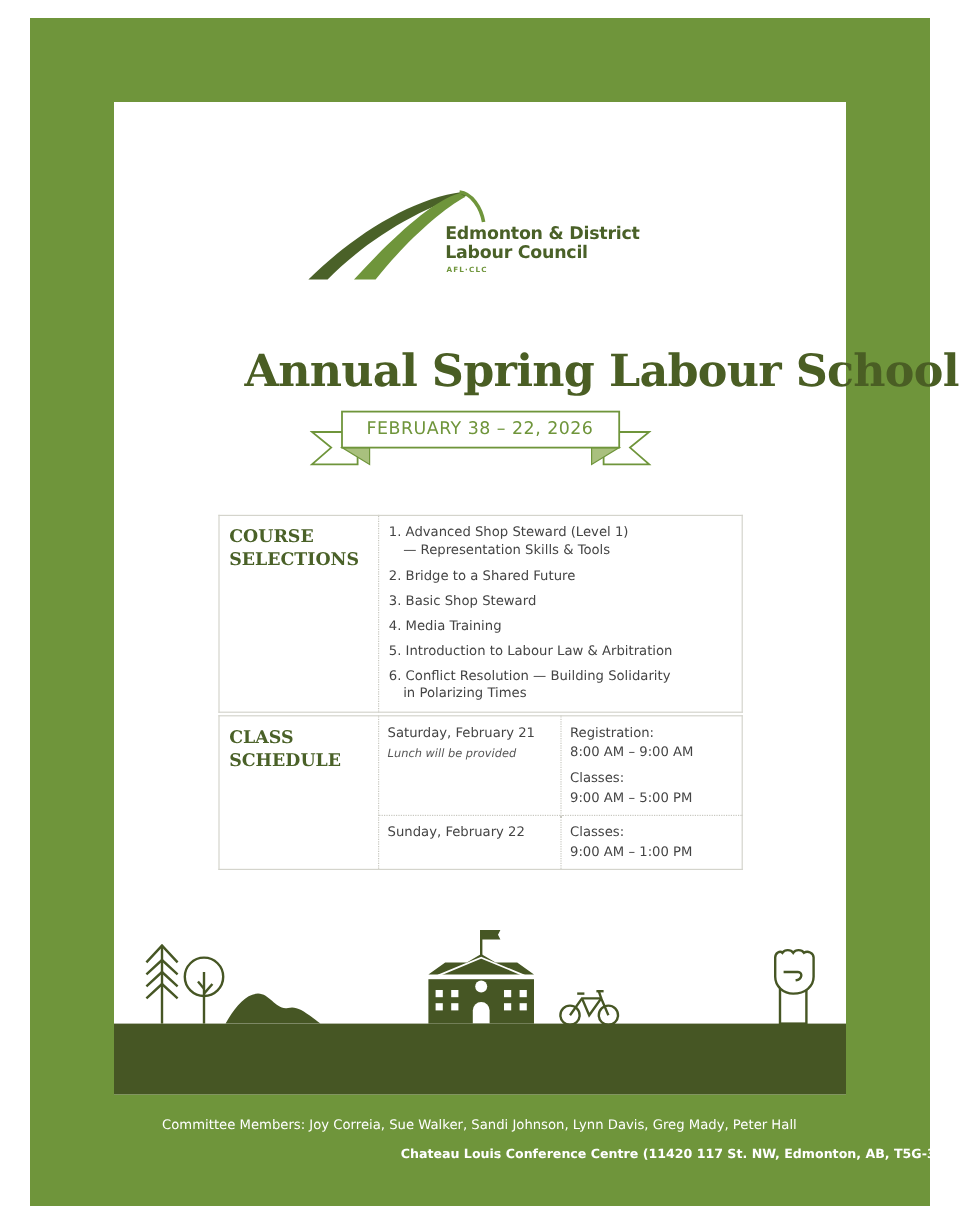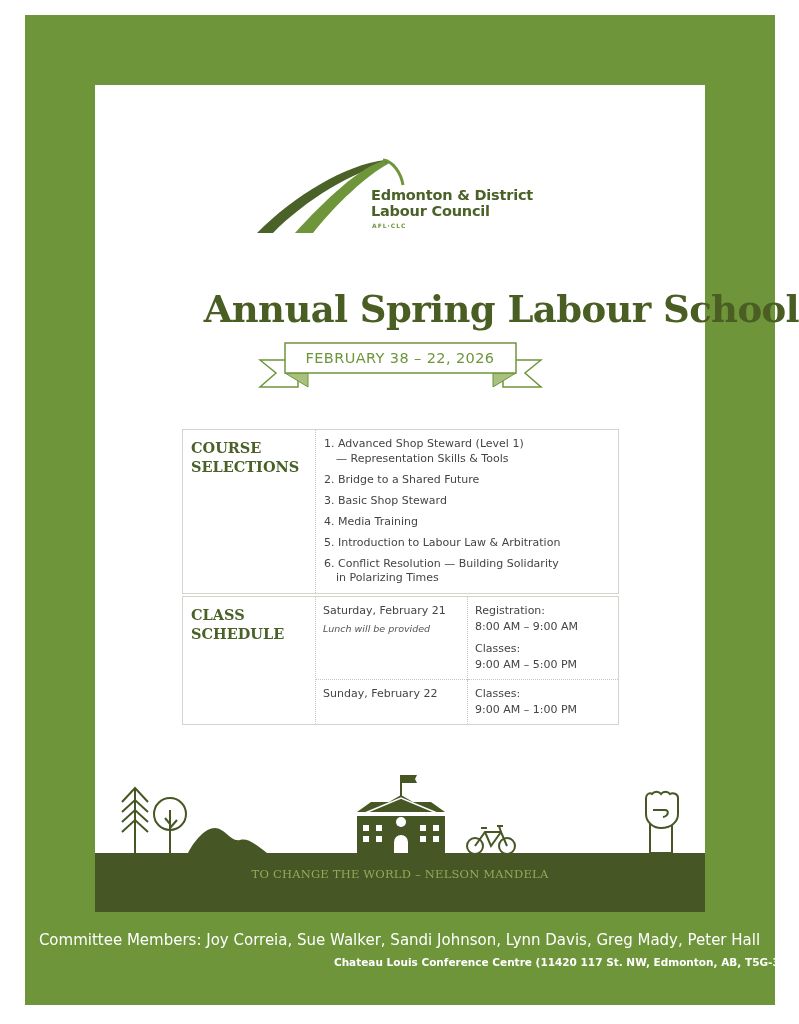--- a/index.html
+++ b/index.html
@@ -64,21 +64,21 @@
   .band {
     position: absolute; left: 95px; top: 853px; width: 610px; height: 59px; background: #465624;
   }
   .quote {
     position: absolute; left: 95px; top: 866px; width: 610px; text-align: center;
     font-family: "DejaVu Serif", serif; font-size: 11.5px; line-height: 17px; color: #8fac5a;
     letter-spacing: 0.2px;
   }
   .committee {
     position: absolute; left: 0; width: 799px; top: 931px; text-align: center;
-    font-size: 15px; color: #ffffff;
+    font-size: 11px; color: #ffffff;
   }
   .venue {
     position: absolute; left: 0; width: 799px; top: 956px; text-align: right;
     font-size: 10.5px; font-weight: bold; color: #ffffff;
   }
 </style>
 </head>
 <body>
 
 <div class="frame"></div>
@@ -212,17 +212,16 @@
   </g>
   <g stroke="#465624" stroke-width="2" fill="#fff">
     <rect x="555" y="54" width="22" height="29"></rect>
     <path d="M551 28 L551 44 C551 52, 558 58, 566 58 C 576 58, 583 52, 583 44 L 583 28 C 583 24, 578 22, 575 24 C 573 21, 568 21, 566 24 C 564 21, 559 21, 557 24 C 555 22, 551 24, 551 28 Z"></path>
     <path d="M558 40 L570 40 C 574 40, 574 46, 568 47"></path>
   </g>
 </svg>
 
 <div class="band"></div>
 <div class="quote">
-  <div>TO CHANGE THE WORLD – NELSON MANDELA</div>
 </div>
 
 <div class="committee">Committee Members: Joy Correia, Sue Walker, Sandi Johnson, Lynn Davis, Greg Mady, Peter Hall</div>
 <div class="venue">Chateau Louis Conference Centre (11420 117 St. NW, Edmonton, AB, T5G-3E8)</div>
 
 </body></html>

